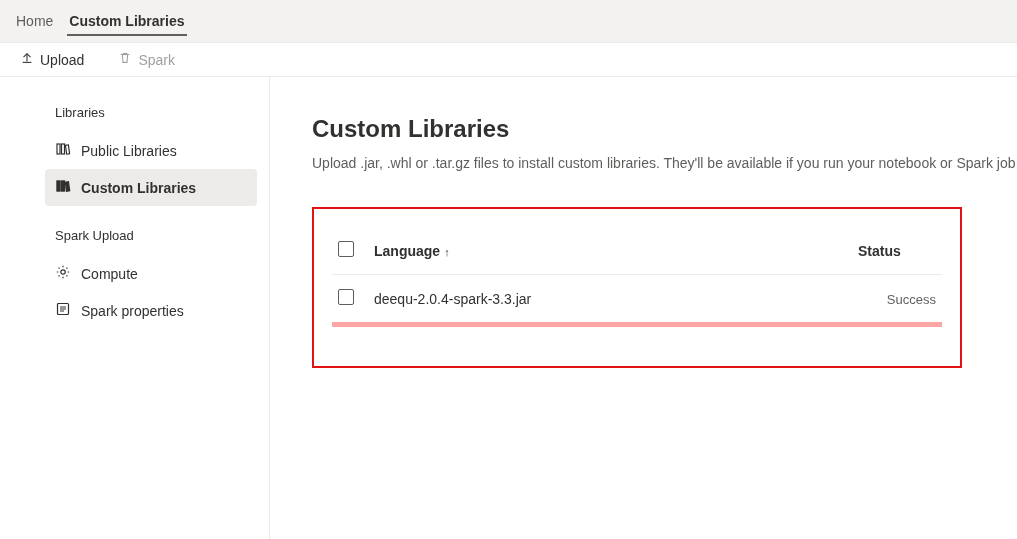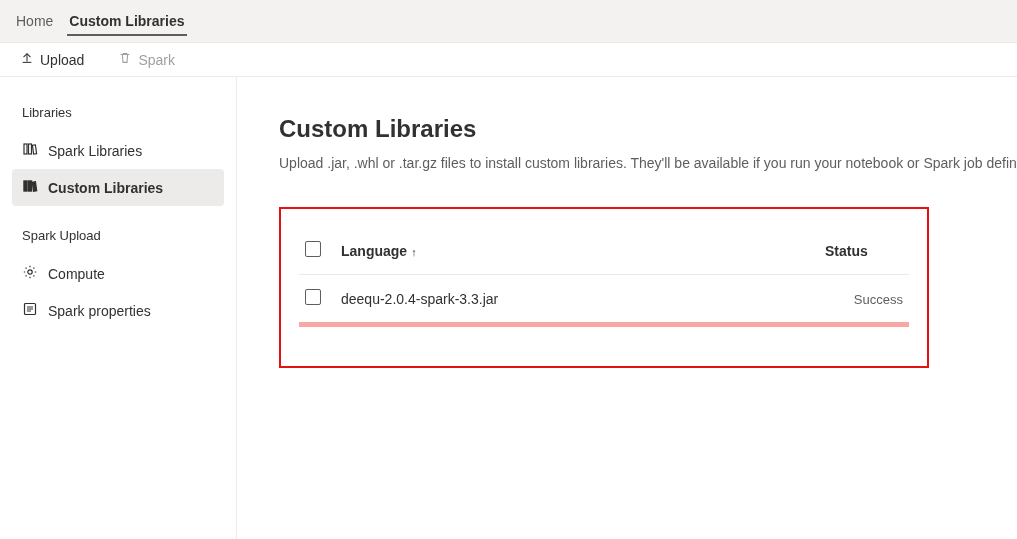--- a/index.html
+++ b/index.html
@@ -68,20 +68,21 @@
     }
     .toolbar-btn svg { width: 14px; height: 14px; }
     .layout {
       display: flex;
       height: calc(100% - 77px);
     }
     .sidebar {
       width: 237px;
       border-right: 1px solid #edebe9;
       padding: 24px 12px 12px 12px;
+      margin-left: 33px;
     }
     .sidebar-section-title {
       font-size: 13px;
       color: #323130;
       font-weight: 400;
       padding: 4px 10px 12px 10px;
     }
     .sidebar-item {
       display: flex;
       align-items: center;
@@ -191,21 +192,21 @@
   <aside class="sidebar">
     <div class="sidebar-section-title">Libraries</div>
     <div class="sidebar-item">
       <span>
         <svg viewBox="0 0 16 16" fill="none" stroke="currentColor" stroke-width="1.2">
           <rect x="2" y="3" width="3" height="10"></rect>
             <rect x="6.5" y="3" width="3" height="10"></rect>
             <rect x="11" y="4" width="3" height="9" transform="rotate(-8 12.5 8.5)"></rect>
         </svg>
       </span>
-      <span>Spark Libraries</span>
+      <span>Public Libraries</span>
     </div>
     <div class="sidebar-item active">
       <span>
         <svg viewBox="0 0 16 16" fill="none" stroke="currentColor" stroke-width="1.4">
           <rect x="2" y="3" width="3" height="10" fill="currentColor"></rect>
             <rect x="6.5" y="3" width="3" height="10" fill="currentColor"></rect>
             <rect x="11" y="4" width="3" height="9" transform="rotate(-8 12.5 8.5)" fill="currentColor"></rect>
         </svg>
       </span>
       <span>Custom Libraries</span>

